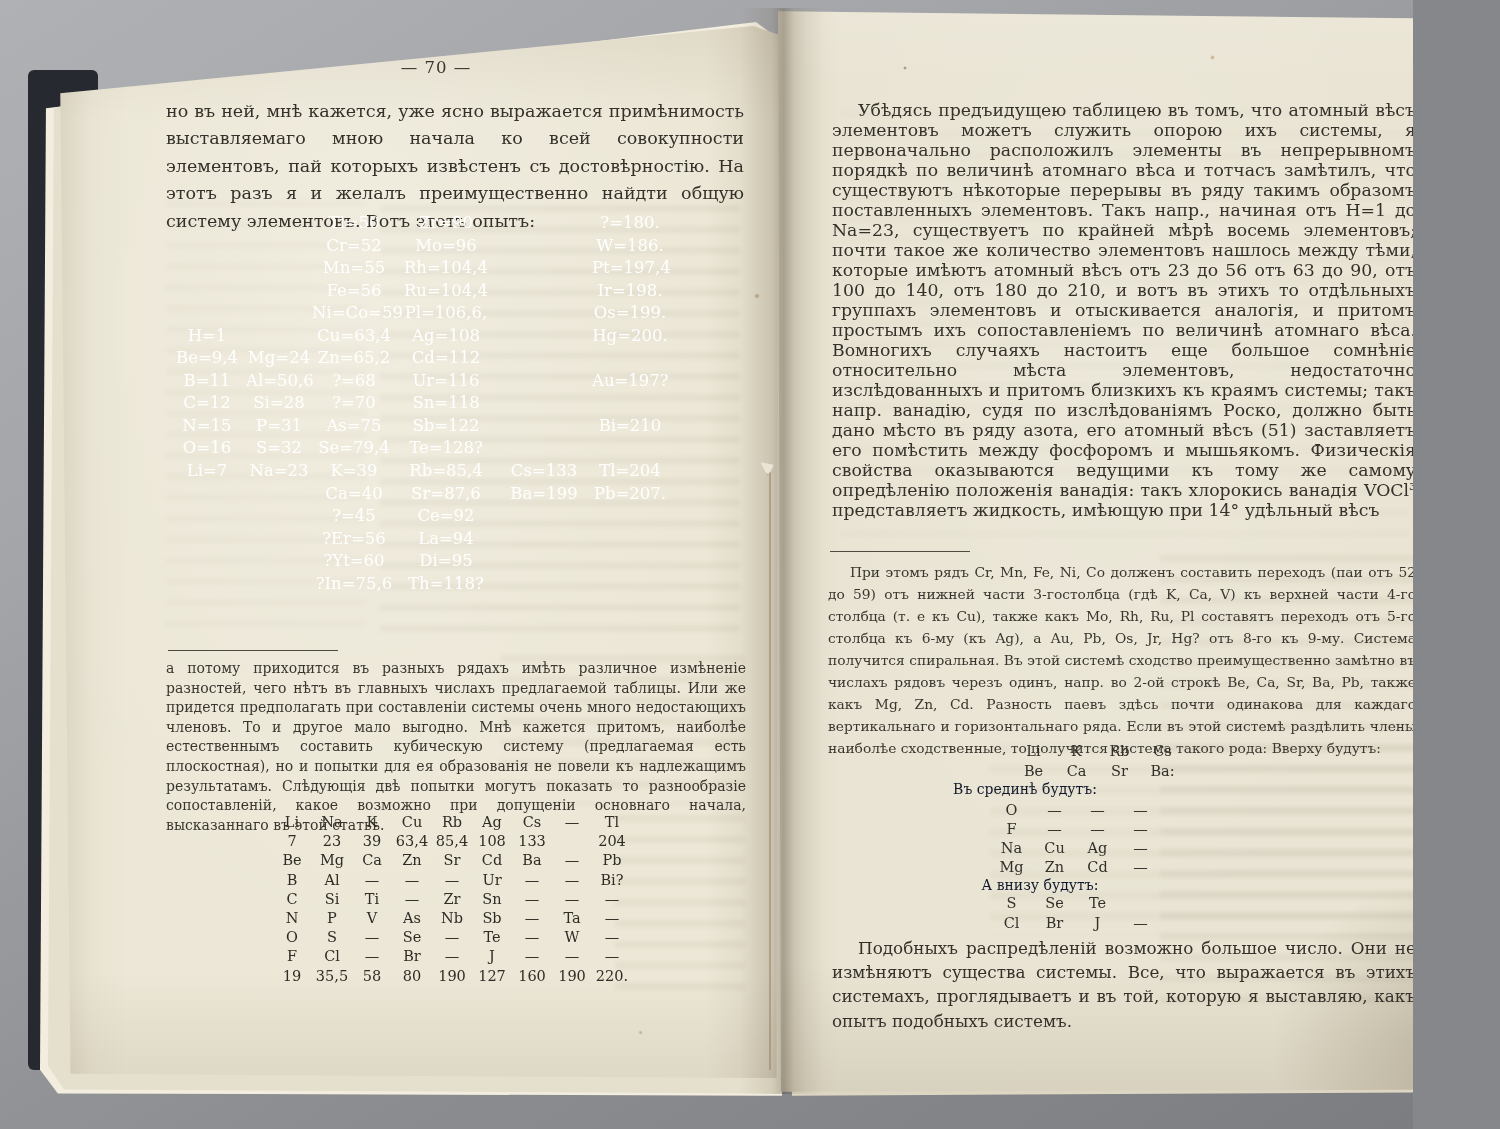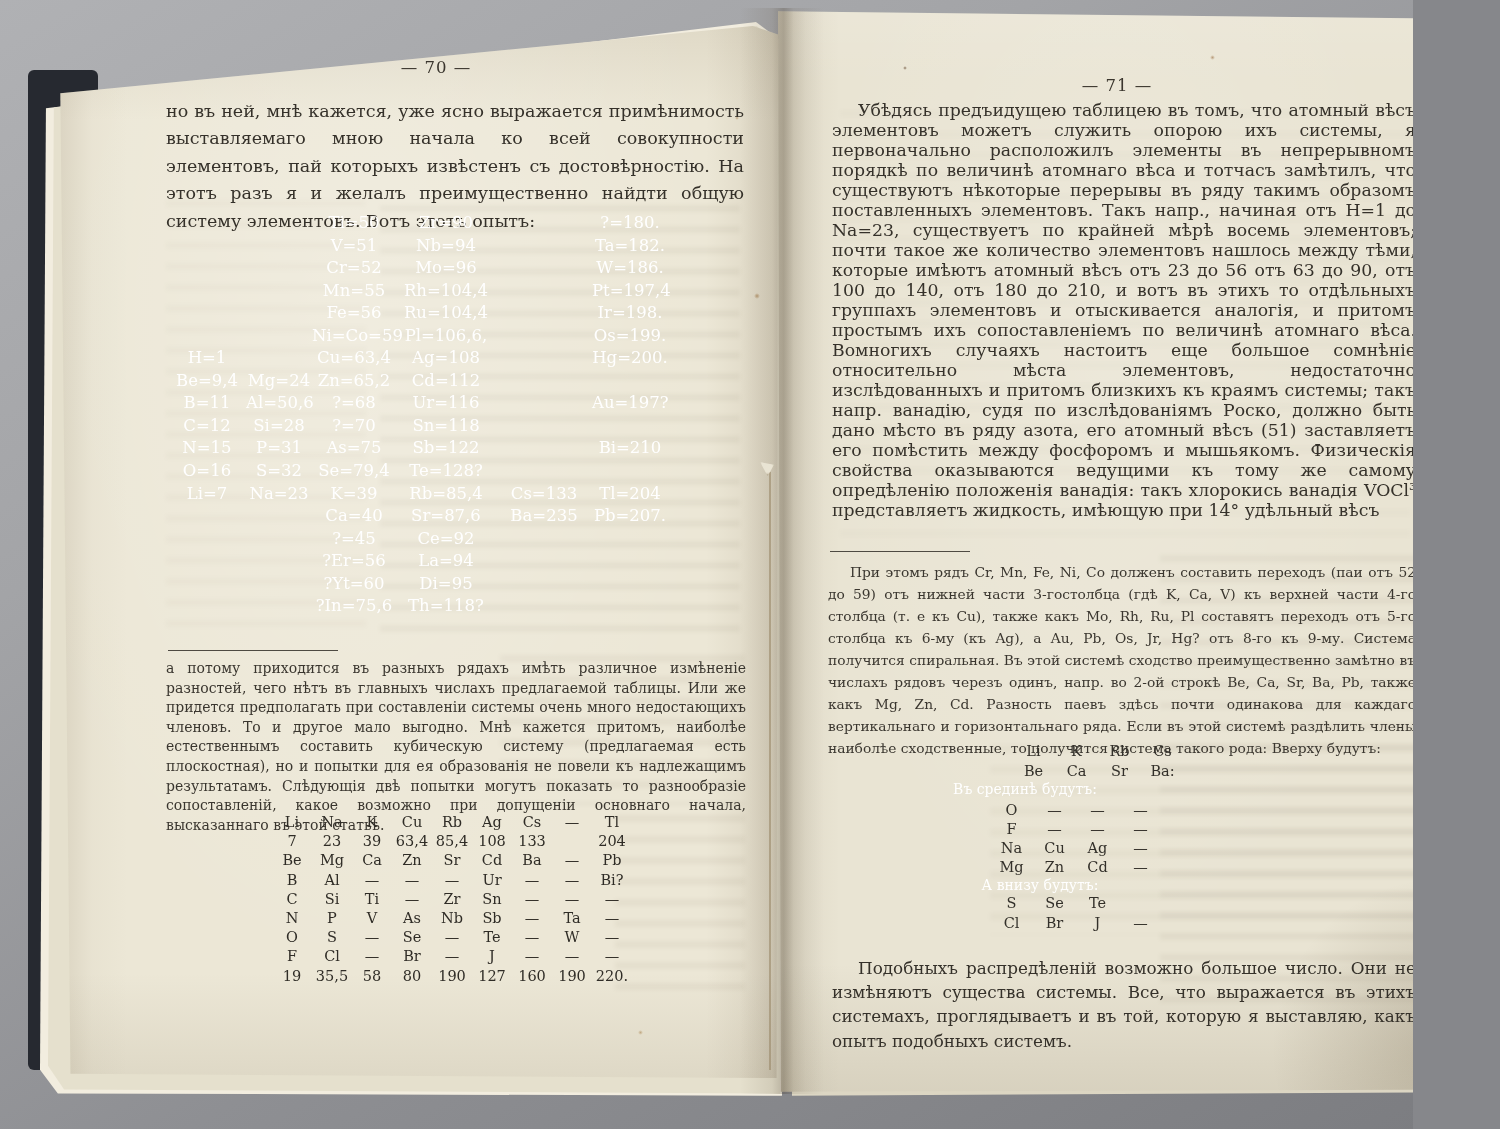--- a/index.html
+++ b/index.html
@@ -47,21 +47,21 @@
   
   .spot{border-radius:50%;pointer-events:none;}
   
   .pagenum{font-size:16.5px;text-align:center;letter-spacing:1px;color:#3a352d;}
   .body-text{font-size:17.5px;line-height:27.4px;text-align:justify;}
   .body-text-r{font-size:17.3px;line-height:20px;text-align:justify;text-indent:26px;}
   .small-text{font-size:14px;line-height:19.6px;text-align:justify;color:#3a362f;}
   .small-text-r{font-size:13.8px;line-height:22px;text-align:justify;text-indent:22px;color:#3a362f;}
   .closing-text{font-size:16.8px;line-height:24.2px;text-align:justify;text-indent:26px;}
   .rule{border-top:1.5px solid #4e4a42;height:0;}
-  .tlabel{font-size:14px;text-align:center;color:#ffffff;}
+  .tlabel{font-size:14px;text-align:center;color:#0f172a;}
   
   .trow{display:grid;}
   .tcell{text-align:center;white-space:nowrap;}
   #element-table{font-size:16.5px;color:#ffffff;}
   #element-table .trow{grid-template-columns:78px 66px 84px 100px 96px 76px;line-height:22.55px;}
   #attempt-table{font-size:14.5px;color:#2f2c26;}
   #attempt-table .trow{grid-template-columns:repeat(9,40px);line-height:19.2px;}
   .spiral{font-size:14.5px;color:#33302a;}
   .spiral .trow{grid-template-columns:repeat(4,43px);}
   #spiral-top .trow{line-height:19.5px;}
@@ -104,28 +104,20 @@
         <span class="tcell"></span>
         <span class="tcell"></span>
         <span class="tcell">Ti=50</span>
         <span class="tcell">Zr=90</span>
         <span class="tcell"></span>
         <span class="tcell">?=180.</span>
       </div>
       <div class="trow">
         <span class="tcell"></span>
         <span class="tcell"></span>
-        <span class="tcell">V=51</span>
-        <span class="tcell">Nb=94</span>
-        <span class="tcell"></span>
-        <span class="tcell">Ta=182.</span>
-      </div>
-      <div class="trow">
-        <span class="tcell"></span>
-        <span class="tcell"></span>
         <span class="tcell">Cr=52</span>
         <span class="tcell">Mo=96</span>
         <span class="tcell"></span>
         <span class="tcell">W=186.</span>
       </div>
       <div class="trow">
         <span class="tcell"></span>
         <span class="tcell"></span>
         <span class="tcell">Mn=55</span>
         <span class="tcell">Rh=104,4</span>
@@ -202,21 +194,21 @@
         <span class="tcell">K=39</span>
         <span class="tcell">Rb=85,4</span>
         <span class="tcell">Cs=133</span>
         <span class="tcell">Tl=204</span>
       </div>
       <div class="trow">
         <span class="tcell"></span>
         <span class="tcell"></span>
         <span class="tcell">Ca=40</span>
         <span class="tcell">Sr=87,6</span>
-        <span class="tcell">Ba=235</span>
+        <span class="tcell">Ba=199</span>
         <span class="tcell">Pb=207.</span>
       </div>
       <div class="trow">
         <span class="tcell"></span>
         <span class="tcell"></span>
         <span class="tcell">?=45</span>
         <span class="tcell">Ce=92</span>
         <span class="tcell"></span>
         <span class="tcell"></span>
       </div>
@@ -342,21 +334,20 @@
         <span class="tcell">58</span>
         <span class="tcell">80</span>
         <span class="tcell">190</span>
         <span class="tcell">127</span>
         <span class="tcell">160</span>
         <span class="tcell">190</span>
         <span class="tcell">220.</span>
       </div>
     </div>
 
-  <div class="abs pagenum z5" style="left:832px;top:76px;width:570px;">— 71 —</div>
   <div class="abs body-text-r z5" style="left:832px;top:100px;width:584px;">Убѣдясь предъидущею таблицею въ томъ, что атомный вѣсъ элементовъ можетъ служить опорою ихъ системы, я первоначально расположилъ элементы въ непрерывномъ порядкѣ по величинѣ атомнаго вѣса и тотчасъ замѣтилъ, что существуютъ нѣкоторые перерывы въ ряду такимъ образомъ поставленныхъ элементовъ. Такъ напр., начиная отъ H=1 до Na=23, существуетъ по крайней мѣрѣ восемь элементовъ; почти такое же количество элементовъ нашлось между тѣми, которые имѣютъ атомный вѣсъ отъ 23 до 56 отъ 63 до 90, отъ 100 до 140, отъ 180 до 210, и вотъ въ этихъ то отдѣльныхъ группахъ элементовъ и отыскивается аналогія, и притомъ простымъ ихъ сопоставленіемъ по величинѣ атомнаго вѣса. Вомногихъ случаяхъ настоитъ еще большое сомнѣніе относительно мѣста элементовъ, недостаточно изслѣдованныхъ и притомъ близкихъ къ краямъ системы; такъ напр. ванадію, судя по изслѣдованіямъ Роско, должно быть дано мѣсто въ ряду азота, его атомный вѣсъ (51) заставляетъ его помѣстить между фосфоромъ и мышьякомъ. Физическія свойства оказываются ведущими къ тому же самому опредѣленію положенія ванадія: такъ хлорокись ванадія VOCl³ представляетъ жидкость, имѣющую при 14° удѣльный вѣсъ</div>
   <div class="abs rule z5" style="left:830px;top:551px;width:140px;"></div>
   <div class="abs small-text-r z5" style="left:828px;top:561px;width:588px;">При этомъ рядъ Cr, Mn, Fe, Ni, Co долженъ составить переходъ (паи отъ 52 до 59) отъ нижней части 3-гостолбца (гдѣ K, Ca, V) къ верхней части 4-го столбца (т. е къ Cu), также какъ Mo, Rh, Ru, Pl составятъ переходъ отъ 5-го столбца къ 6-му (къ Ag), а Au, Pb, Os, Jr, Hg? отъ 8-го къ 9-му. Система получится спиральная. Въ этой системѣ сходство преимущественно замѣтно въ числахъ рядовъ черезъ одинъ, напр. во 2-ой строкѣ Be, Ca, Sr, Ba, Pb, также какъ Mg, Zn, Cd. Разность паевъ здѣсь почти одинакова для каждаго вертикальнаго и горизонтальнаго ряда. Если въ этой системѣ раздѣлить члены наиболѣе сходственные, то получится система такого рода: Вверху будутъ:</div>
   <div class="abs spiral z5" id="spiral-top" style="left:1012px;top:742px;">
       <div class="trow">
         <span class="tcell">Li</span>
         <span class="tcell">K</span>
         <span class="tcell">Rb</span>
         <span class="tcell">Cs</span>
       </div>
@@ -402,20 +393,20 @@
         <span class="tcell">Te</span>
         <span class="tcell"></span>
       </div>
       <div class="trow">
         <span class="tcell">Cl</span>
         <span class="tcell">Br</span>
         <span class="tcell">J</span>
         <span class="tcell">—</span>
       </div>
     </div>
-  <div class="abs closing-text z5" style="left:832px;top:936px;width:584px;margin-top:20px;">Подобныхъ распредѣленій возможно большое число. Они не измѣняютъ существа системы. Все, что выражается въ этихъ системахъ, проглядываетъ и въ той, которую я выставляю, какъ опытъ подобныхъ системъ.</div>
+  <div class="abs closing-text z5" style="left:832px;top:936px;width:584px;">Подобныхъ распредѣленій возможно большое число. Они не измѣняютъ существа системы. Все, что выражается въ этихъ системахъ, проглядываетъ и въ той, которую я выставляю, какъ опытъ подобныхъ системъ.</div>
 
   <div class="abs z4" id="shade-left"></div>
   <div class="abs z4" id="shade-right"></div>
   <div class="abs z4" id="gutter"></div>
   <div class="abs z4" id="tear-line"></div>
   <div class="abs z4" id="tear-notch"></div>
 </div>
 
 </body></html>

